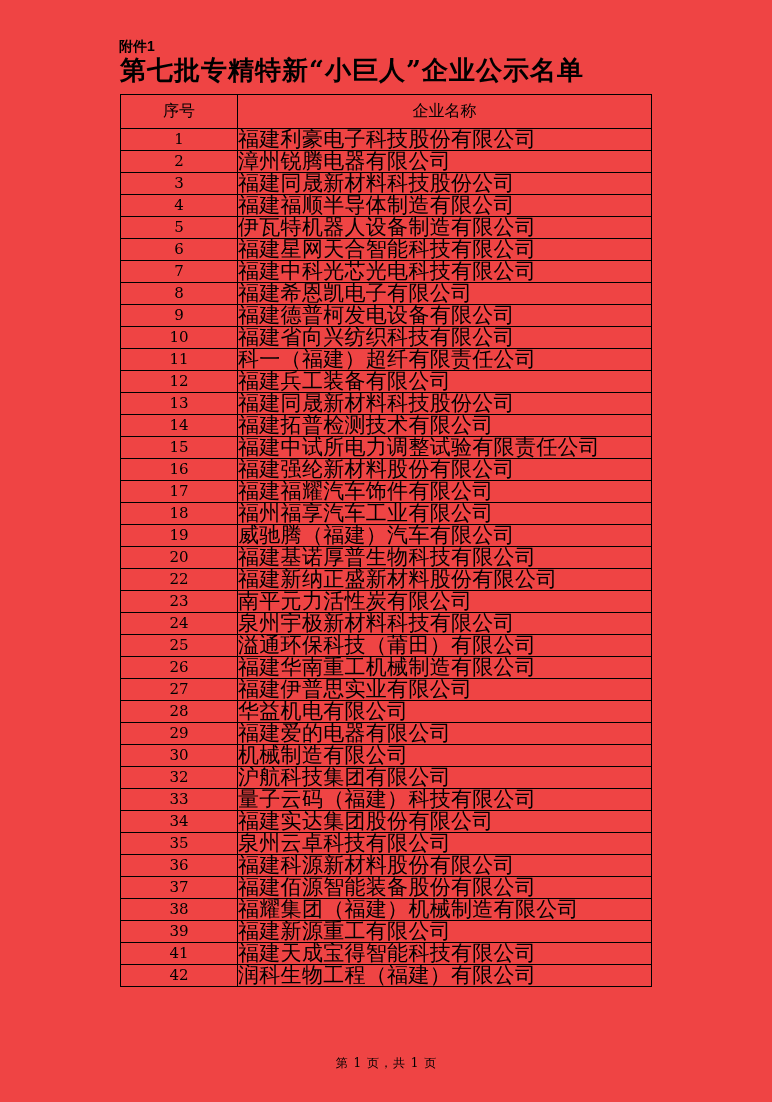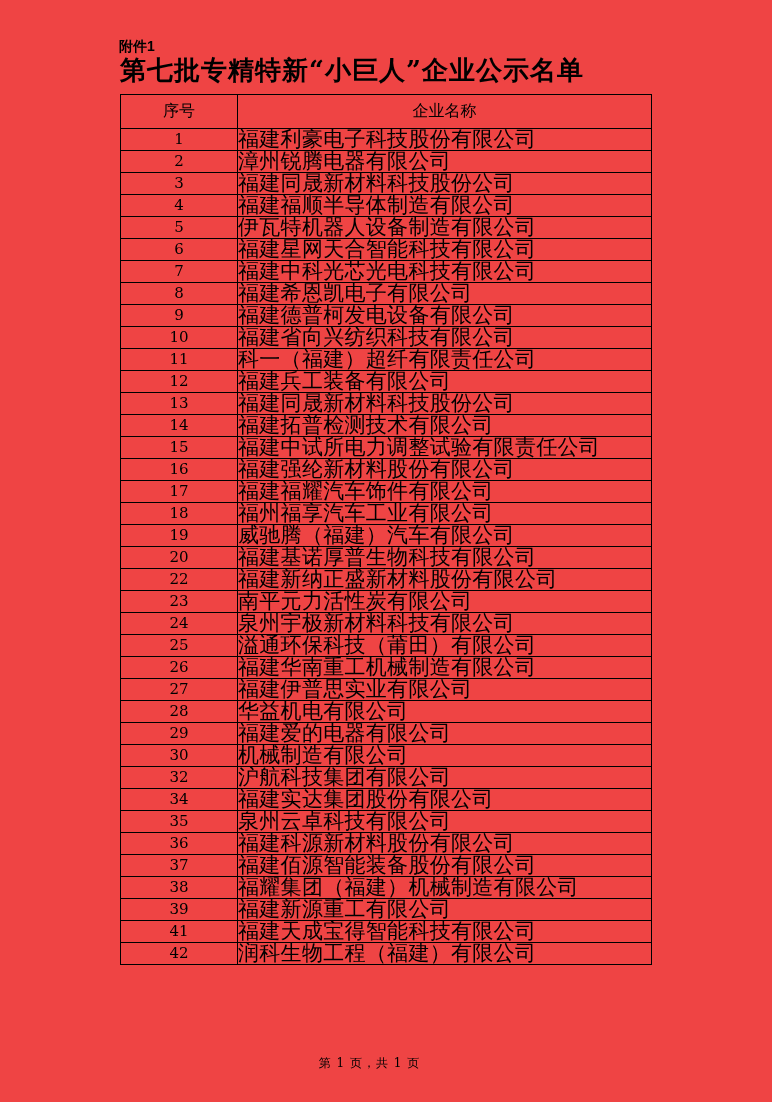--- a/index.html
+++ b/index.html
@@ -72,21 +72,21 @@
   }
   td.cell-name {
     padding-left: 10px;
     vertical-align: middle;
     font-size: 21px;
     line-height: 1;
     letter-spacing: 0.3px;
   }
   .page-footer {
     position: absolute;
-    left: 104px;
+    left: 121px;
     top: 1055px;
     width: 531px;
     text-align: center;
     font-size: 12px;
     line-height: 16px;
     letter-spacing: 1px;
   }
 </style>
 </head>
 <body>
@@ -223,20 +223,24 @@
         </tr>
         <tr>
           <td class="cell-no">30</td>
           <td class="cell-name">机械制造有限公司</td>
         </tr>
         <tr>
           <td class="cell-no">32</td>
           <td class="cell-name">沪航科技集团有限公司</td>
         </tr>
         <tr>
+          <td class="cell-no">33</td>
+          <td class="cell-name">量子云码（福建）科技有限公司</td>
+        </tr>
+        <tr>
           <td class="cell-no">34</td>
           <td class="cell-name">福建实达集团股份有限公司</td>
         </tr>
         <tr>
           <td class="cell-no">35</td>
           <td class="cell-name">泉州云卓科技有限公司</td>
         </tr>
         <tr>
           <td class="cell-no">36</td>
           <td class="cell-name">福建科源新材料股份有限公司</td>

